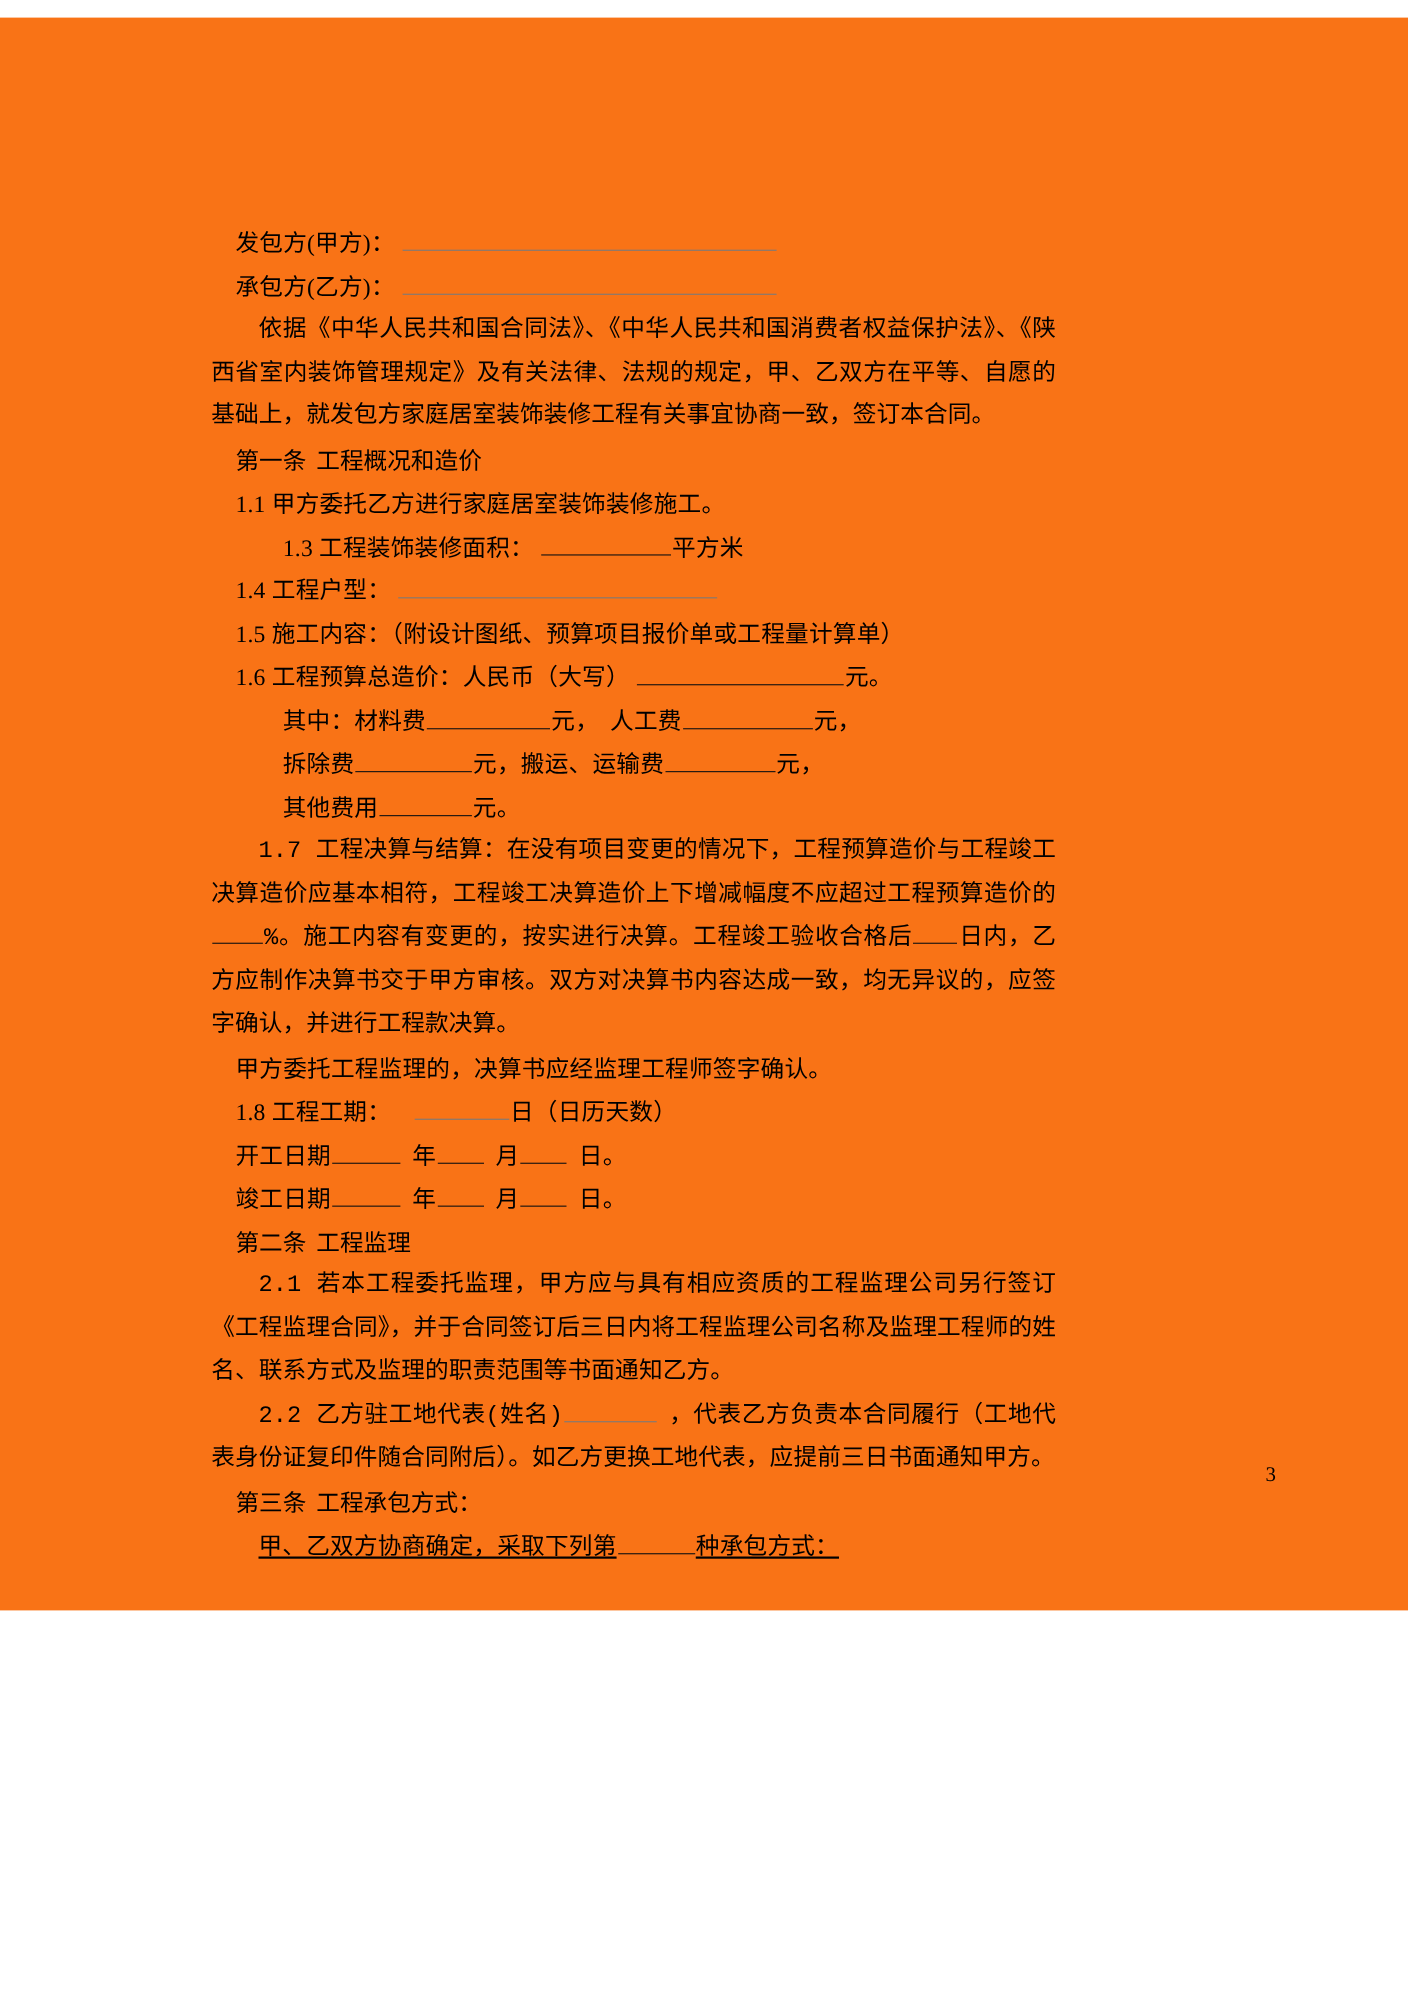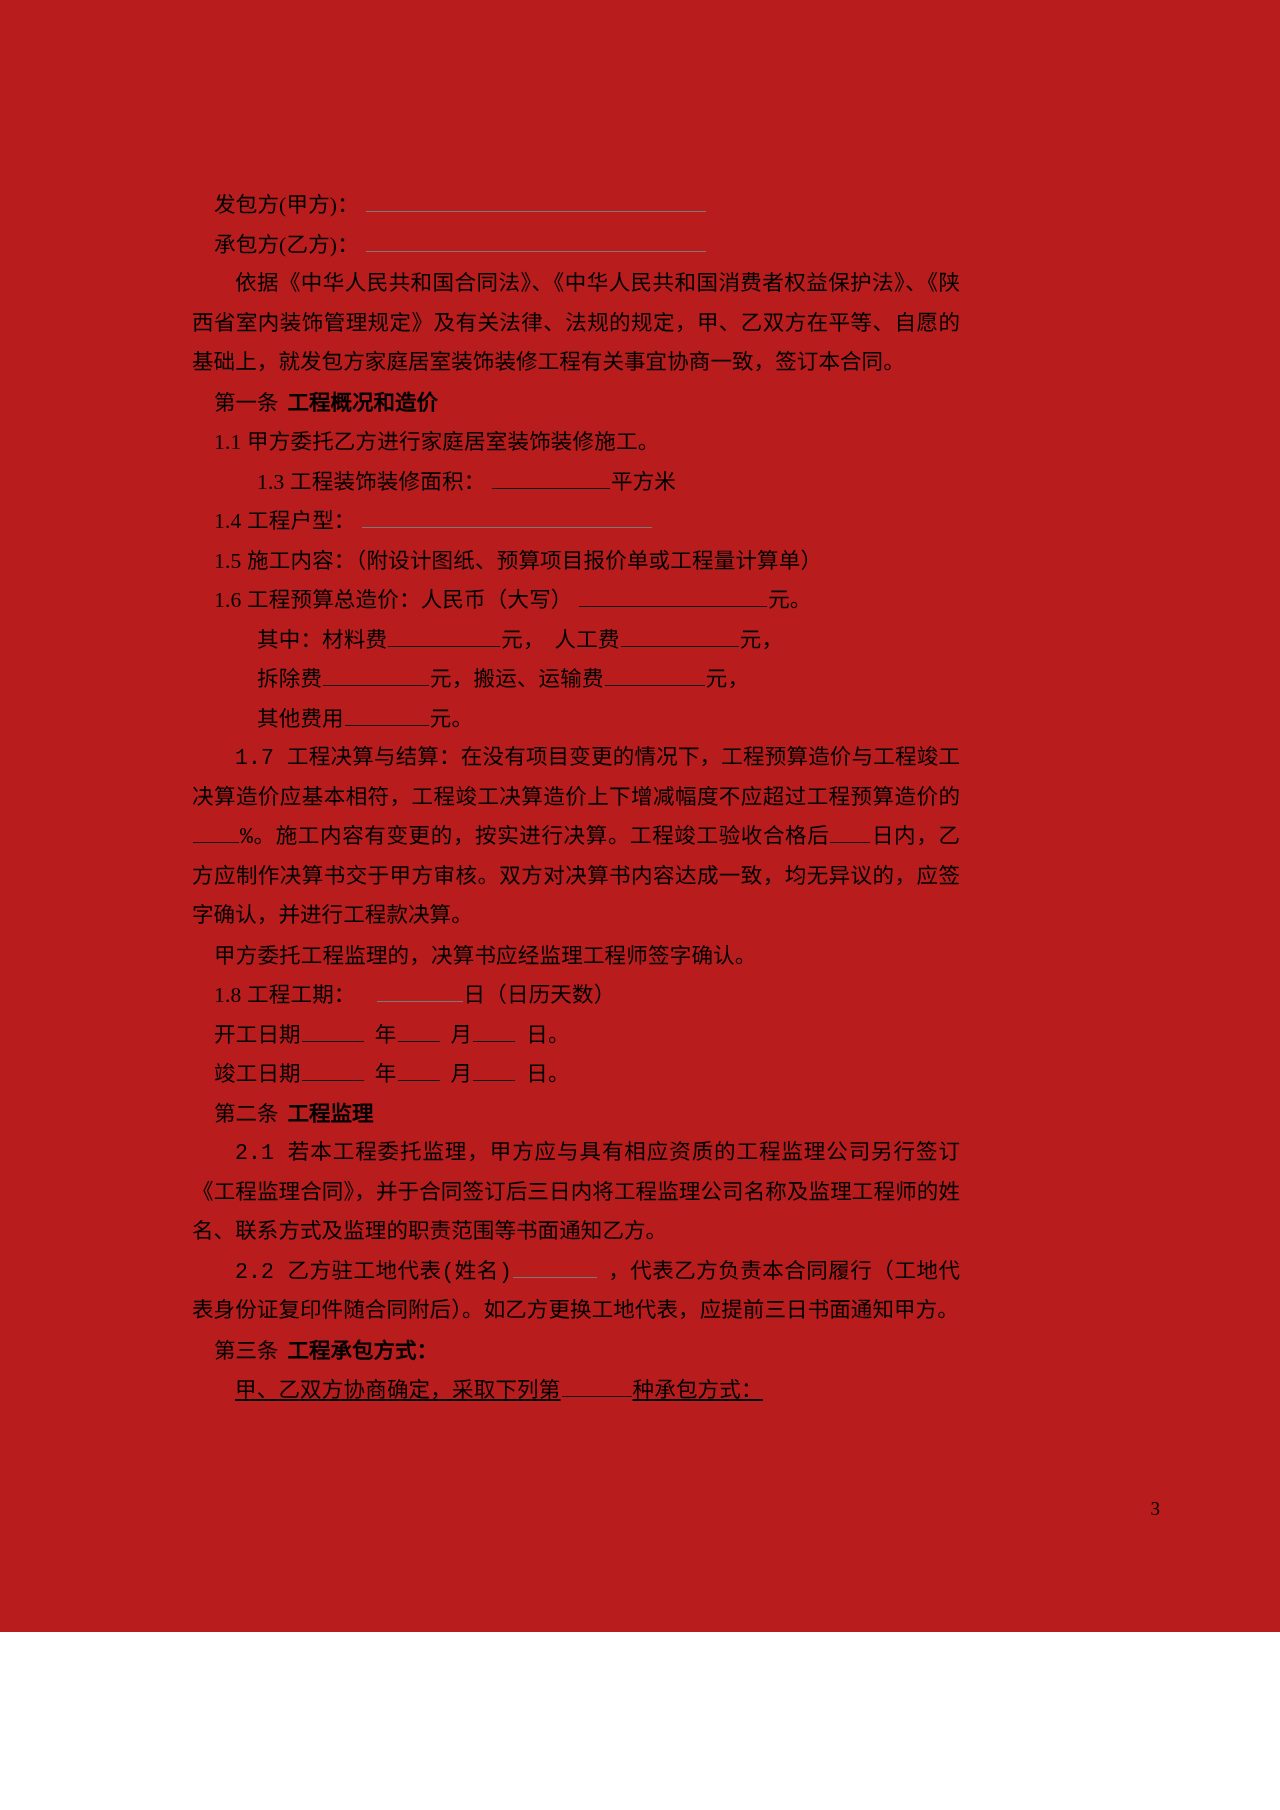--- a/index.html
+++ b/index.html
@@ -3,23 +3,23 @@
 <meta charset="utf-8">
 <style>
   html, body {
     margin: 0;
     padding: 0;
     background: #ffffff;
   }
   .page {
     position: relative;
     width: 1280px;
-    height: 1632px;
-    background: #b91c1c;
-    margin: 0 auto;
+    height: 1448px;
+    background: #f97316;
+    margin: 16px auto;
     overflow: hidden;
     font-family: "Liberation Serif", "DejaVu Serif", serif;
     color: #000000;
   }
   .content {
     position: absolute;
     left: 192px;
     top: 186px;
     width: 768px;
   }
@@ -48,21 +48,21 @@
   .clause-head {
     font-size: 21.5px;
     line-height: 39.5px;
     padding-left: 22px;
     white-space: nowrap;
   }
   .clause-head .num {
     font-weight: normal;
   }
   .clause-head .ttl {
-    font-weight: bold;
+    font-weight: normal;
     margin-left: 9px;
   }
 
   
   .blank {
     display: inline-block;
     border-bottom: 1.5px solid #7a7a7a;
     vertical-align: baseline;
     height: 0.95em;
     margin: 0 1px;

